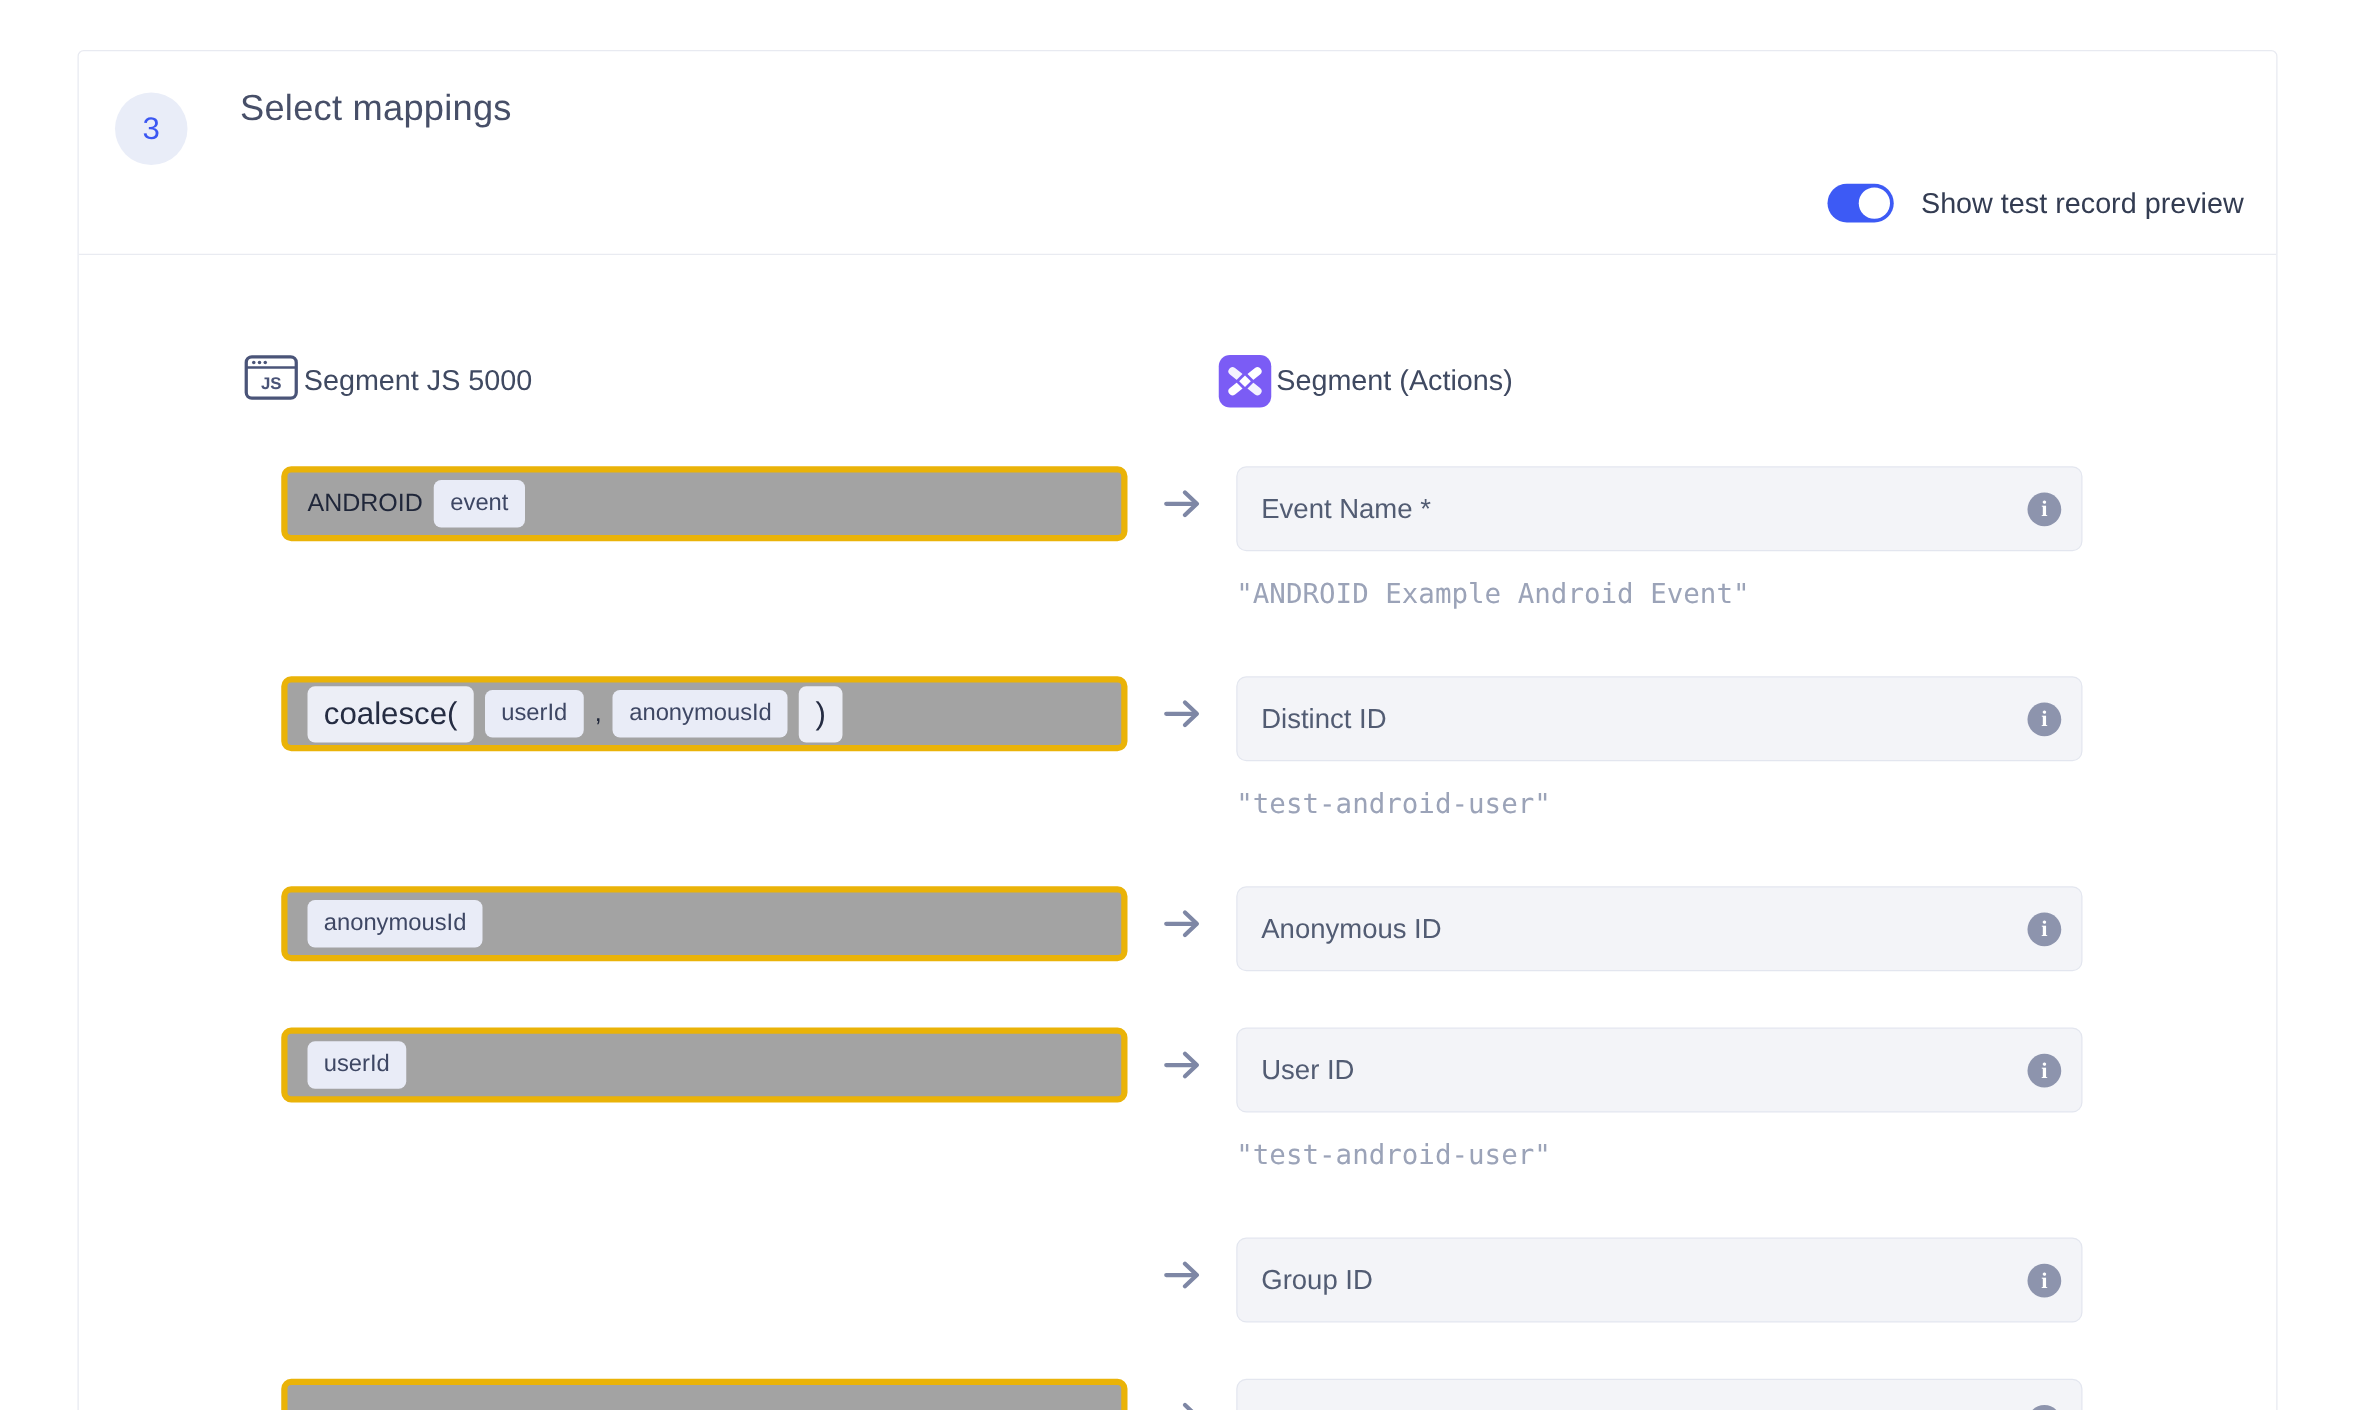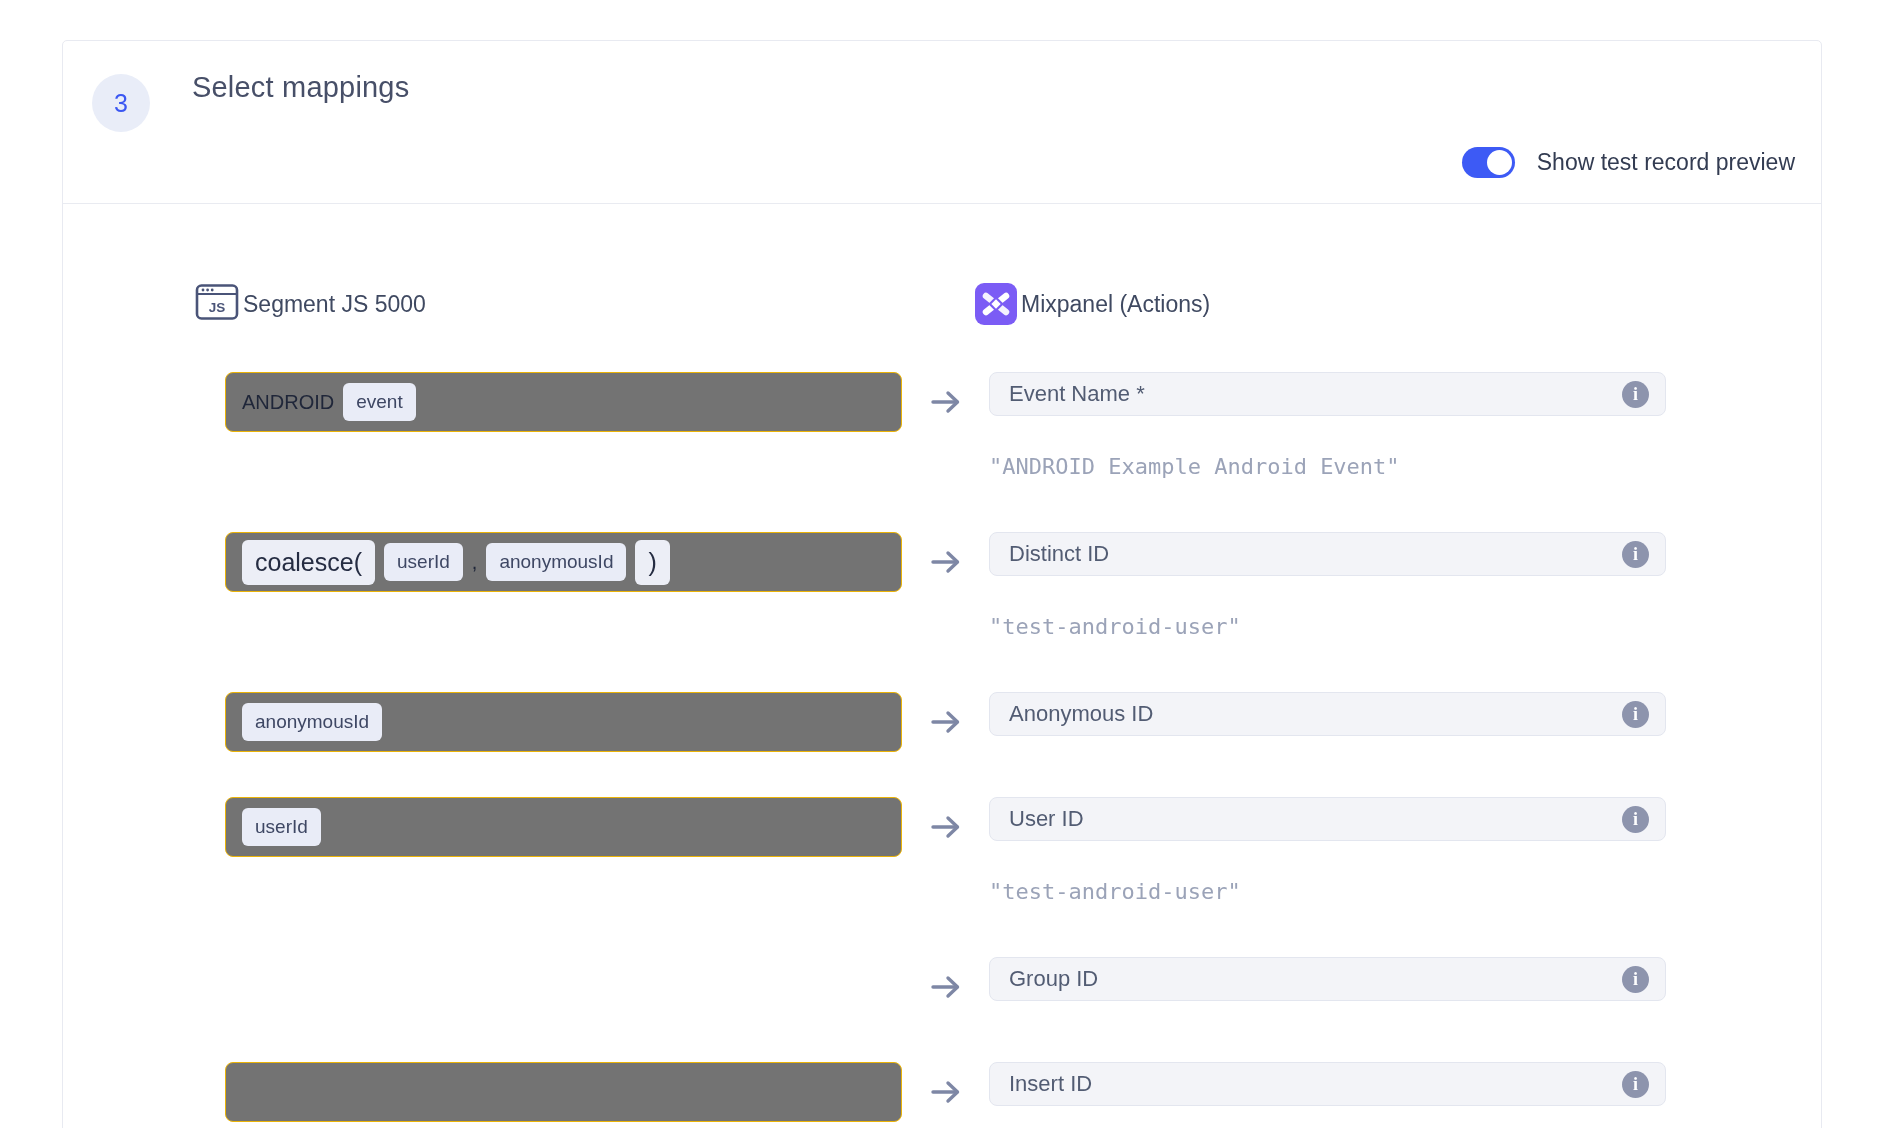--- a/index.html
+++ b/index.html
@@ -32,33 +32,33 @@
 
   .connections-header { margin-bottom:44px; align-items:center; }
   .conn { display:flex; align-items:center; gap:4px; }
   .conn.src { transform:translateX(-30px); }
   .conn.dst { grid-column:3; transform:translateX(-14px); }
   .conn-label { font-size:23px; color:#3f4961; }
   .mixpanel-badge { width:42px; height:42px; border-radius:9px; background:#7b5cf5;
                     display:flex; align-items:center; justify-content:center; flex:0 0 auto; }
 
   .map-row { margin-bottom:45px; align-items:start; }
-  .source-input { grid-column:1; height:60px; border:1px solid #eab308; border-radius:8px;
-                  background:#737373; display:flex; align-items:center; gap:9px;
+  .source-input { grid-column:1; height:60px; border:5px solid #eab308; border-radius:8px;
+                  background:#a3a3a3; display:flex; align-items:center; gap:9px;
                   padding:16px 16px; cursor:text; }
   .token { white-space:nowrap; }
   .token-text { font-size:20px; color:#1f2639; }
   .token-pill { background:#e9ecf7; border-radius:6px; padding:8px 13px;
                 font-size:19px; color:#3e4764; }
   .token-func { background:#eceef6; border-radius:6px; padding:8px 13px;
                 font-size:25px; color:#252c42; }
 
   .arrow-cell { grid-column:2; height:60px; display:flex; align-items:center; justify-content:center; }
 
-  .dest-field { grid-column:3; height:44px; background:#f3f4f8; border:1px solid #e3e6ef;
+  .dest-field { grid-column:3; height:68px; background:#f3f4f8; border:1px solid #e3e6ef;
                 border-radius:8px; display:flex; align-items:center;
                 padding:0 16px 0 19px; cursor:pointer; }
   .dest-label { font-size:22px; color:#525c73; }
   .info-icon { margin-left:auto; width:27px; height:27px; border-radius:50%;
                background:#8d94ad; color:#fff; display:flex; align-items:center;
                justify-content:center; font-family:"Liberation Serif", serif;
                font-weight:700; font-size:18px; cursor:pointer; }
 
   .preview { grid-column:3; margin-top:22px; margin-bottom:8px;
              font-family:"DejaVu Sans Mono", monospace; font-size:22px; color:#9ba3b8; }
@@ -100,21 +100,21 @@
       </div>
       <div class="conn dst">
         <span class="mixpanel-badge">
           <svg width="42" height="42" viewBox="0 0 42 42">
             <line x1="11" y1="13" x2="31" y2="29" stroke="#ffffff" stroke-width="6.5" stroke-linecap="round" opacity="0.92"></line>
             <line x1="31" y1="13" x2="11" y2="29" stroke="#ffffff" stroke-width="6.5" stroke-linecap="round"></line>
             <rect x="15.5" y="15.5" width="11" height="11" transform="rotate(45 21 21)" fill="#7b5cf5"></rect>
             <rect x="17.7" y="17.7" width="6.6" height="6.6" transform="rotate(45 21 21)" fill="#ffffff"></rect>
           </svg>
         </span>
-        <span class="conn-label">Mixpanel (Actions)</span>
+        <span class="conn-label">Segment (Actions)</span>
       </div>
     </div>
 
     <div>
   <div class="cols map-row">
     <div class="source-input">
             <span class="token token-text">ANDROID</span>
             <span class="token token-pill">event</span>
           </div>
     <div class="arrow-cell">

